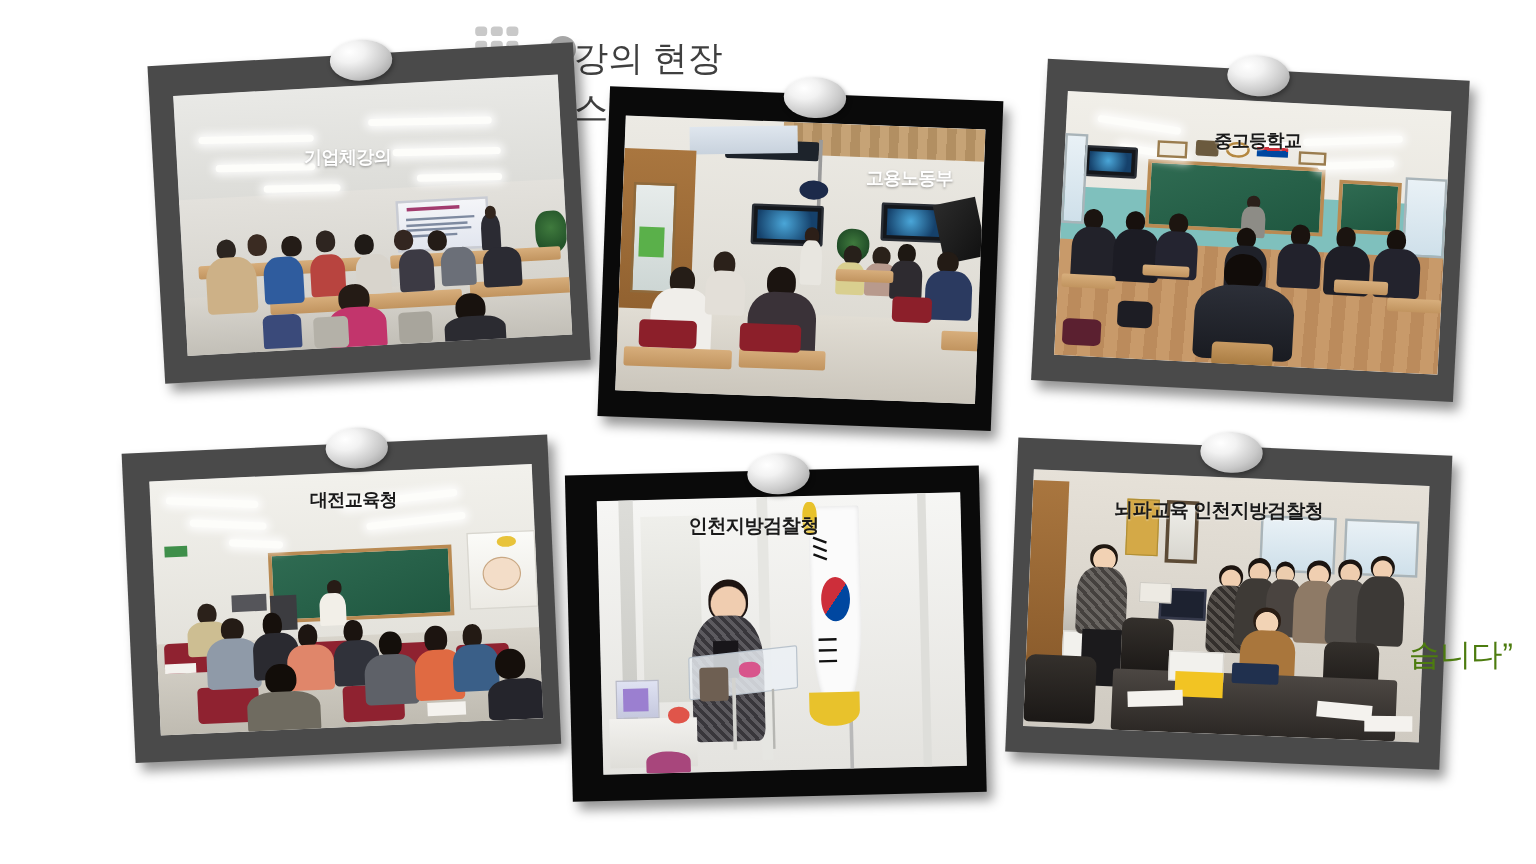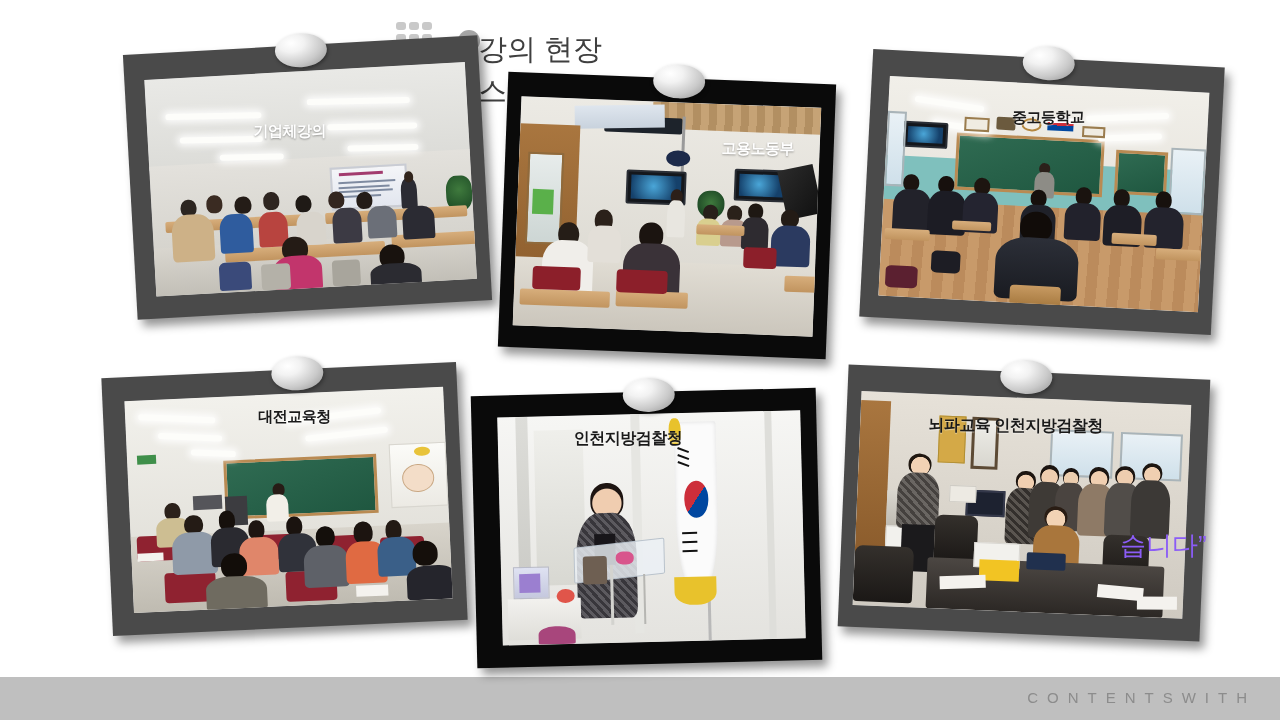--- a/index.html
+++ b/index.html
@@ -28,22 +28,22 @@
     background:#a6a6a6;
   }
   #title-text {
     position:absolute; left:478px; top:28px; width:182px;
     font-size:29px; line-height:42px; color:#3f3f3f;
     letter-spacing:0px; word-break:keep-all;
   }
 
   
   #quote-frag {
-    position:absolute; left:1120px; top:528px;
-    font-size:26px; color:#8b5cf6; white-space:nowrap;
+    position:absolute; left:1174px; top:528px;
+    font-size:26px; color:#4d7c0f; white-space:nowrap;
   }
 
   
   #footer-bar {
     position:absolute; left:0; top:677px; width:1280px; height:43px;
     background:#bfbfbf;
   }
   #footer-brand {
     position:absolute; right:24px; top:12px;
     font-size:15px; color:#8c8c8c; letter-spacing:9px;
@@ -545,17 +545,14 @@
         <div class="paper" style="left:26%; top:84%; width:14%; height:6%; transform:rotate(-4deg);"></div>
         <div class="paper" style="left:74%; top:86%; width:14%; height:6%; transform:rotate(3deg);"></div>
         <div class="paper" style="left:86%; top:90%; width:12%; height:6%; transform:rotate(-2deg);"></div>
       </div>
     </div>
     <div class="cap black" style="left:82px; top:44px; font-size:16px; transform:rotate(-2deg);">뇌파교육 인천지방검찰청</div>
   </div>
 
   <div id="quote-frag">습니다”</div>
 
-  <div id="footer-bar">
-    <div id="footer-brand">CONTENTSWITH</div>
-  </div>
 
 </div>
 
 </body></html>

